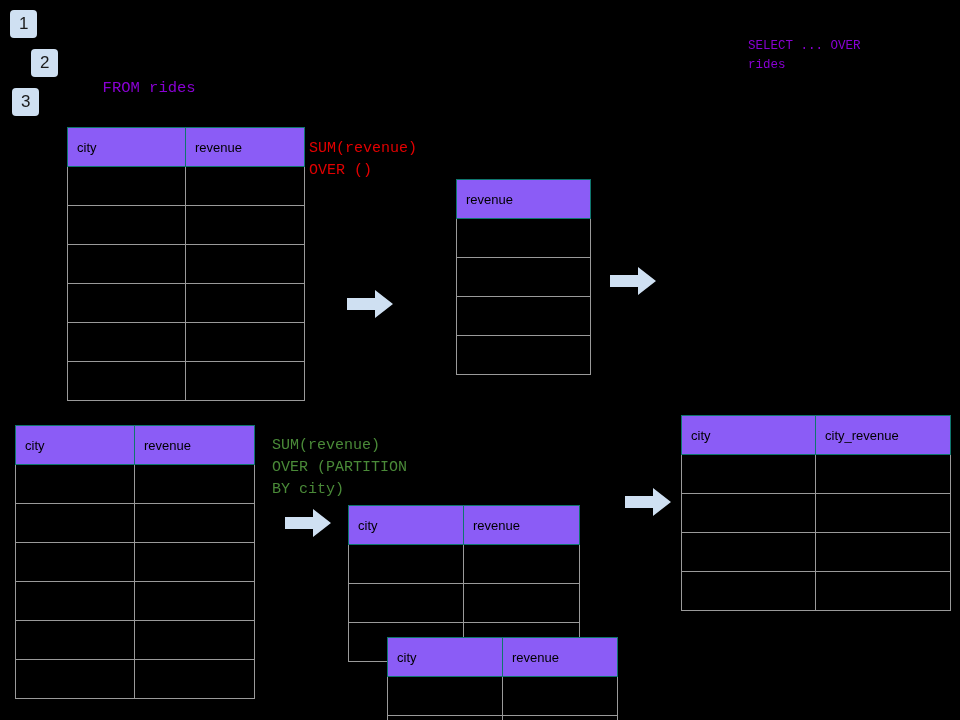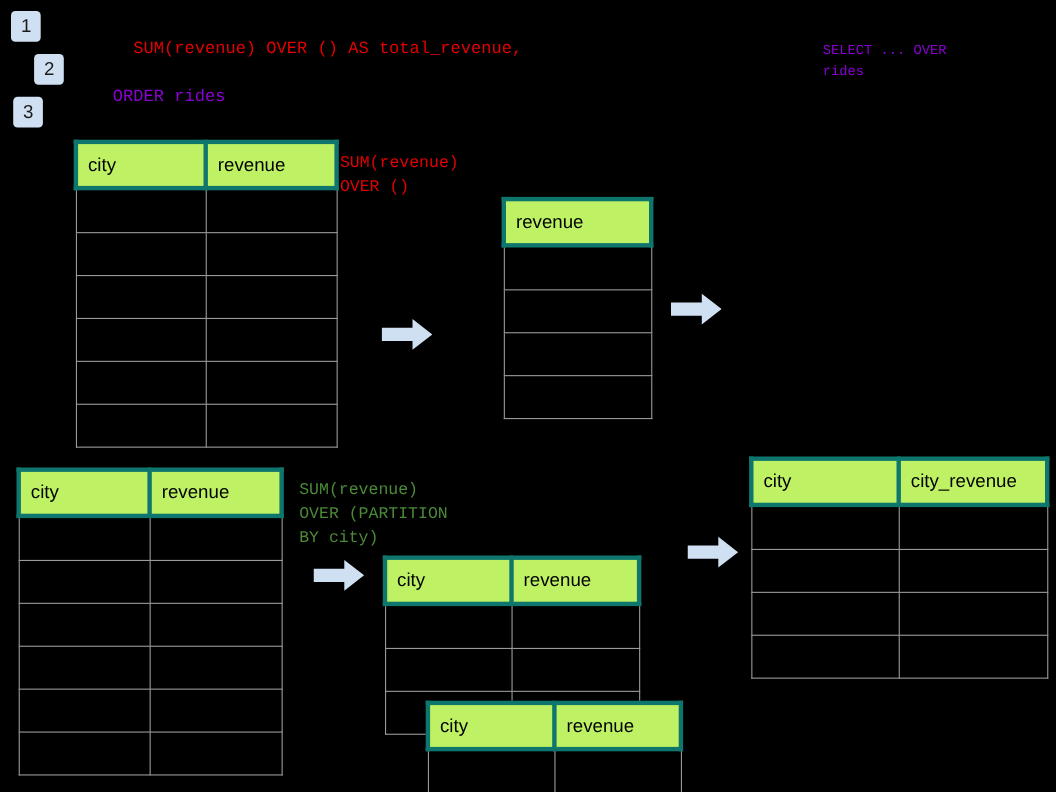--- a/index.html
+++ b/index.html
@@ -69,48 +69,47 @@
     table-layout: fixed;
     background: #000000;
   }
   .tbl td {
     border: 1px solid #9a9a9a;
     padding: 0;
     height: 38px;
     background: #000000;
   }
   .tbl td.hdr {
-    background: #bef264;
+    background: #8b5cf6;
     color: #000000;
     font-family: "Liberation Sans", sans-serif;
-    font-size: 17px;
+    font-size: 13px;
     padding: 0 0 0 9px;
     height: 38px;
     vertical-align: middle;
-    border: 4px solid #0f766e;
+    border: 1px solid #0f766e;
   }
 
   
   .arrow {
     position: absolute;
     width: 46px;
     height: 30px;
   }
 </style>
 </head>
 <body>
 
 <div id="stage">
 
   <div class="badge" style="left:10px; top:10px;">1</div>
   <div class="badge" style="left:31px; top:49px;">2</div>
   <div class="badge" style="left:12px; top:88px;">3</div>
 
-  <div class="code c-red" style="left:84px; top:34px;">    SUM(revenue) OVER () AS total_revenue,</div>
-  <div class="code c-purple" style="left:84px; top:78px;">  ORDER rides</div>
+  <div class="code c-purple" style="left:84px; top:78px;">  FROM rides</div>
 
   <div class="side-code" style="left:748px; top:37px;">SELECT ... OVER</div>
   <div class="side-code" style="left:748px; top:56px;text-align:right;">rides</div>
 
   <div class="annot red" style="left:309px; top:138px;">SUM(revenue)
 OVER ()</div>
   <div class="annot green" style="left:272px; top:435px;">SUM(revenue)
 OVER (PARTITION
 BY city)</div>
 

